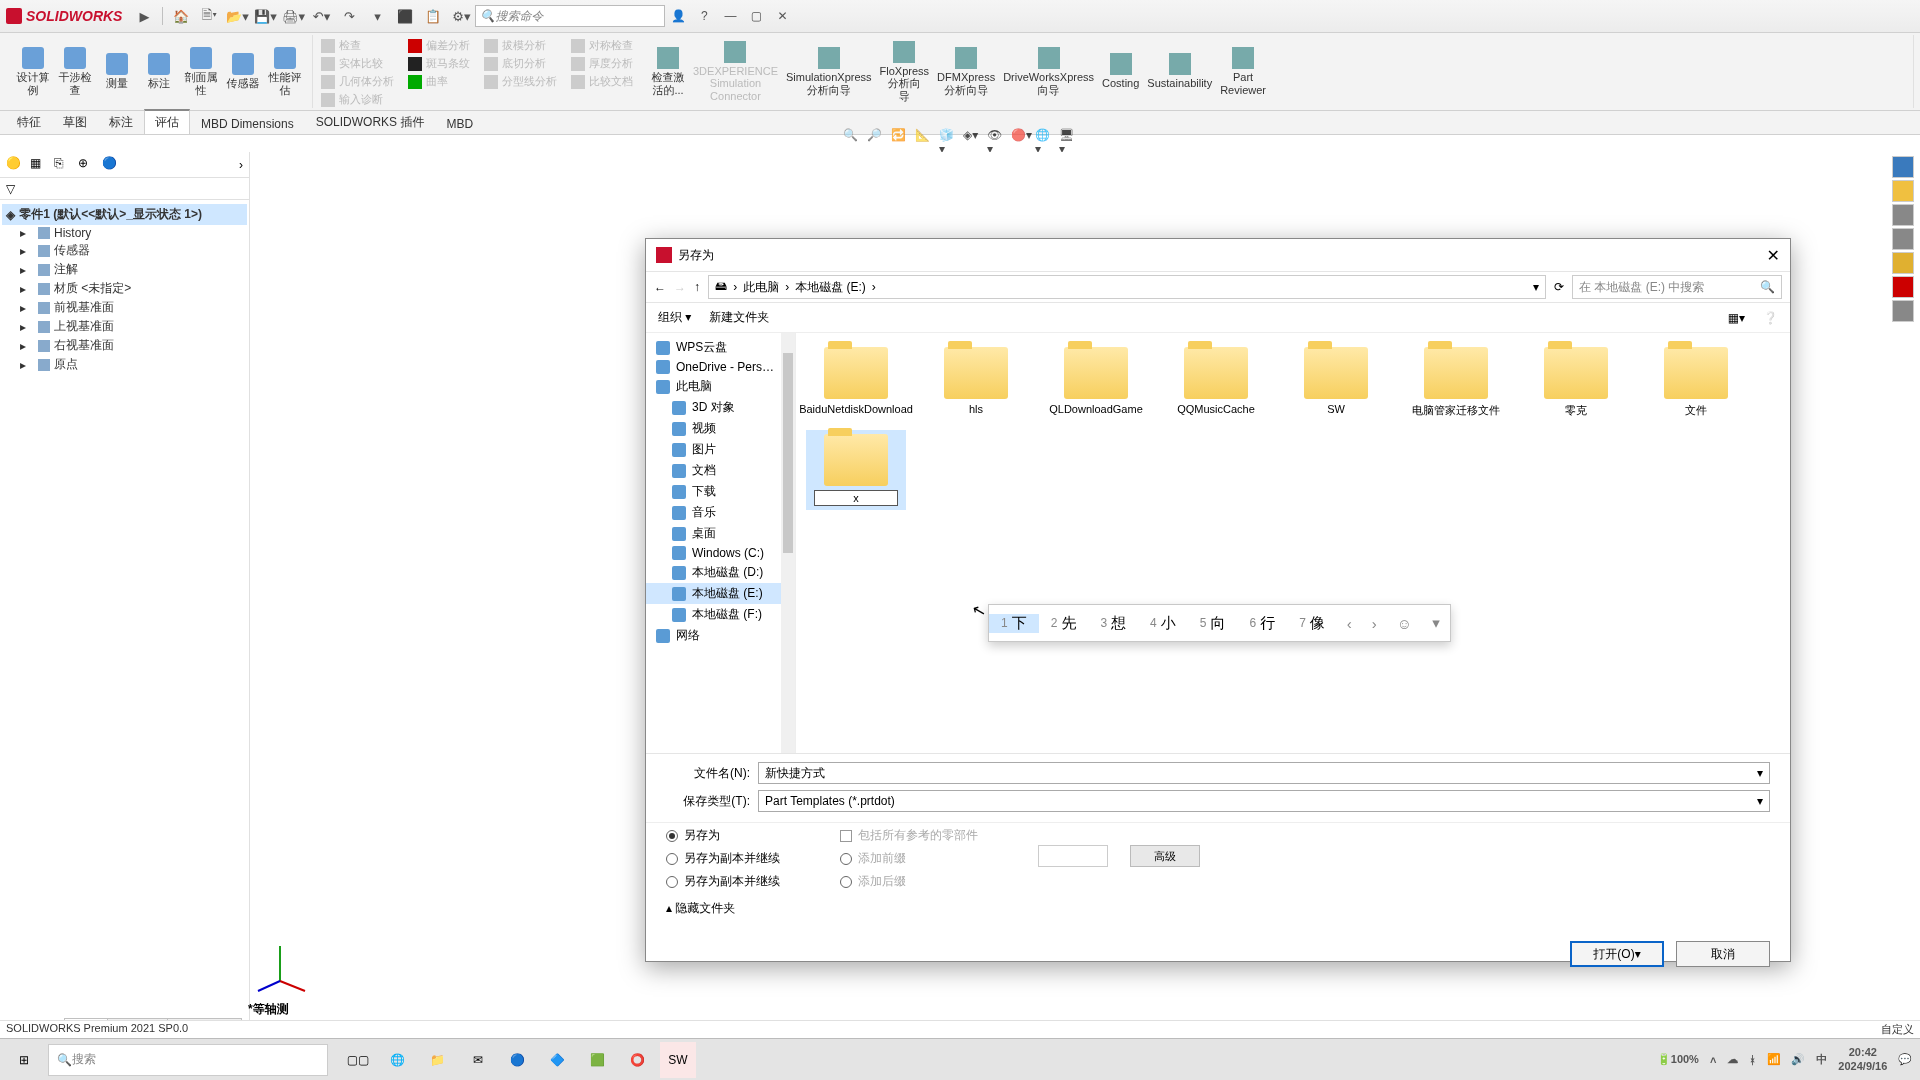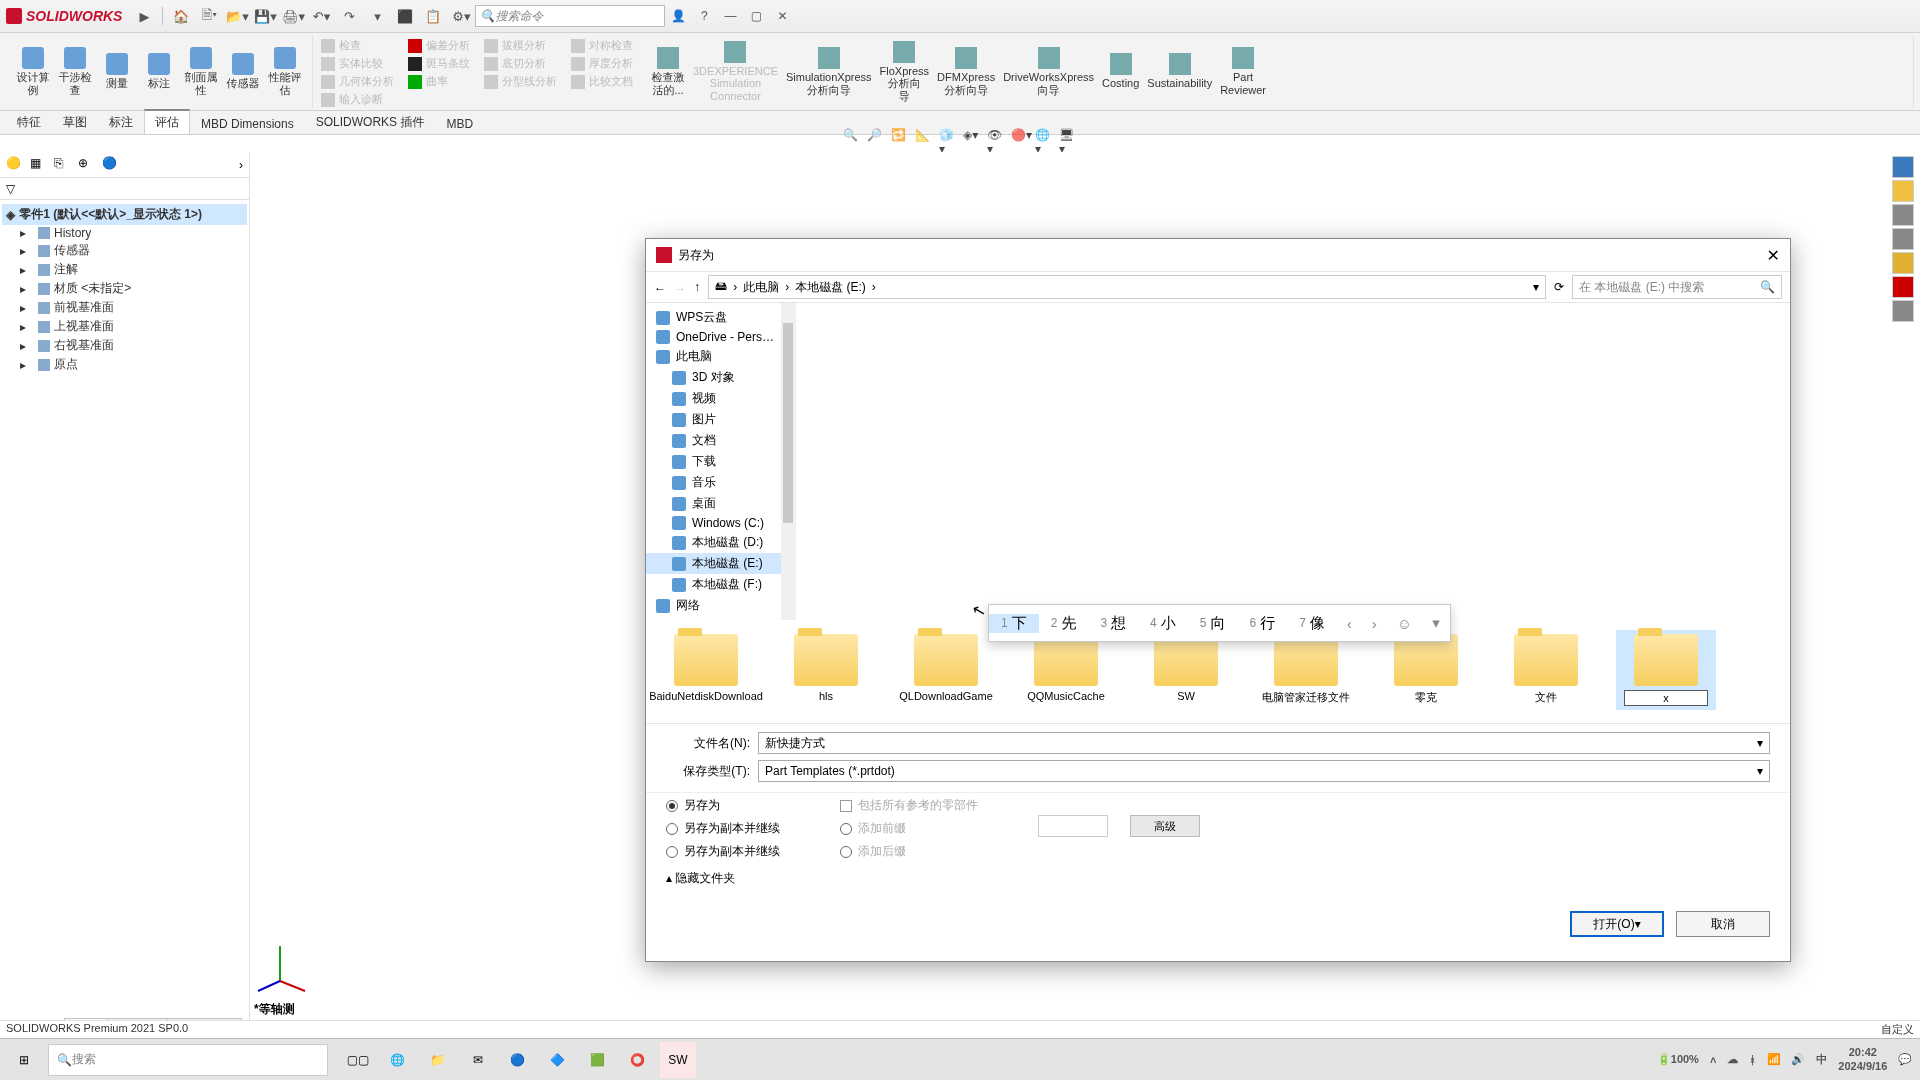--- a/index.html
+++ b/index.html
@@ -39,21 +39,21 @@
 .mainarea { position:absolute; top:152px; left:0; right:0; bottom:42px; background:#fff;}
 .fm-panel { position:absolute; left:0; top:0; bottom:0; width:250px; background:#fff; border-right:1px solid #e0e0e0;}
 .fm-tabs { height:26px; display:flex; align-items:center; gap:6px; padding:0 6px; border-bottom:1px solid #e0e0e0;}
 .fm-tabs .ic{width:18px;height:18px;}
 .tree { padding:4px 2px; font-size:12px; color:#333;}
 .tree-row { display:flex; align-items:center; padding:1px 4px; gap:4px;}
 .tree-row .tic{width:14px;height:14px;}
 .tree-root { background:#cfe7ff; font-weight:bold; padding:2px 4px;}
 
 .triad { position:absolute; left:250px; bottom:40px; font-size:11px; color:#333;}
-.axisnote { position:absolute; left:254px; bottom:20px; font-size:12px; color:#000; font-weight:bold;}
+.axisnote { position:absolute; left:248px; bottom:20px; font-size:12px; color:#000; font-weight:bold;}
 
 .bottom-tabs { position:absolute; left:0; bottom:0; display:flex; height:22px; align-items:flex-end;}
 .bottom-tab { padding:2px 10px; font-size:11px; border:1px solid #c0c0c0; border-bottom:none; background:#f0f0f0; margin-right:-1px;}
 .bottom-tab.active{background:#fff;}
 .nav-btns{display:flex;}
 .nav-btns div{width:16px;height:18px;border:1px solid #c0c0c0;background:#f0f0f0;display:flex;align-items:center;justify-content:center;font-size:9px;}
 
 .statusbar { position:absolute; bottom:42px; left:0; right:0; height:18px; font-size:11px; padding:1px 6px; color:#333; background:#fff; border-top:1px solid #e0e0e0; display:flex; justify-content:space-between;}
 
 
@@ -71,21 +71,21 @@
 
 
 .dialog { position:absolute; left:645px; top:238px; width:1146px; height:724px; background:#fff; border:1px solid #888; box-shadow:0 6px 24px rgba(0,0,0,.35);}
 .dlg-title { height:32px; display:flex; align-items:center; padding:0 10px; font-size:12px;}
 .dlg-title .sw-ico{width:16px;height:16px;background:#c8102e;margin-right:6px;}
 .dlg-close { margin-left:auto; font-size:16px;}
 .dlg-nav { height:32px; border-top:1px solid #e5e5e5; border-bottom:1px solid #e5e5e5; display:flex; align-items:center; padding:0 8px; gap:8px;}
 .crumb { flex:1; height:24px; border:1px solid #ccc; display:flex; align-items:center; padding:0 6px; gap:6px; font-size:12px;}
 .dlg-search { width:210px; height:24px; border:1px solid #ccc; display:flex; align-items:center; padding:0 6px; color:#888;}
 .dlg-toolbar { height:30px; display:flex; align-items:center; padding:0 12px; gap:18px; border-bottom:1px solid #eee;}
-.dlg-body { display:flex; height:420px;flex-direction:column;}
+.dlg-body { display:flex; height:420px;}
 .navpane { width:150px; border-right:1px solid #eee; padding:4px 0; overflow:hidden; font-size:12px; position:relative;}
 .nav-item { display:flex; align-items:center; gap:6px; padding:2px 10px; white-space:nowrap;}
 .nav-item.sel{background:#d0e7ff;}
 .nav-item.child{padding-left:26px;}
 .nav-scroll{position:absolute;right:0;top:0;bottom:0;width:14px;background:#f0f0f0;}
 .nav-scroll .thumb{position:absolute;left:2px;right:2px;top:20px;height:200px;background:#c8c8c8;}
 .filepane { flex:1; padding:10px; display:flex; flex-wrap:wrap; align-content:flex-start; gap:8px 20px;}
 .folder { width:100px; display:flex; flex-direction:column; align-items:center; text-align:center; font-size:11px; padding:4px;}
 .folder.sel{background:#cfe7ff;}
 .folder-icon { width:64px; height:52px; background:linear-gradient(#ffe9a8,#f7cf5e); border-radius:3px; position:relative; margin-bottom:4px;}
@@ -362,20 +362,26 @@
       <span>此电脑</span>›
       <span>本地磁盘 (E:)</span>›
       <span style="margin-left:auto">▾</span>
     </div>
     <span>⟳</span>
     <div class="dlg-search">
       <span>在 本地磁盘 (E:) 中搜索</span>
       <span style="margin-left:auto">🔍</span>
     </div>
   </div>
+  <div class="dlg-toolbar">
+    <span><span>组织</span> ▾</span>
+    <span>新建文件夹</span>
+    <span style="margin-left:auto">▦▾</span>
+    <span style="color:#0a64c8">❔</span>
+  </div>
   <div class="dlg-body">
     <div class="navpane">
       <div id="navlist">
           <div class="nav-item"><span style="width:14px;height:14px;background:#5a9bd5;display:inline-block;border-radius:2px"></span>WPS云盘</div>
           <div class="nav-item"><span style="width:14px;height:14px;background:#5a9bd5;display:inline-block;border-radius:2px"></span>OneDrive - Pers…</div>
           <div class="nav-item"><span style="width:14px;height:14px;background:#5a9bd5;display:inline-block;border-radius:2px"></span>此电脑</div>
           <div class="nav-item child"><span style="width:14px;height:14px;background:#5a9bd5;display:inline-block;border-radius:2px"></span>3D 对象</div>
           <div class="nav-item child"><span style="width:14px;height:14px;background:#5a9bd5;display:inline-block;border-radius:2px"></span>视频</div>
           <div class="nav-item child"><span style="width:14px;height:14px;background:#5a9bd5;display:inline-block;border-radius:2px"></span>图片</div>
           <div class="nav-item child"><span style="width:14px;height:14px;background:#5a9bd5;display:inline-block;border-radius:2px"></span>文档</div>

